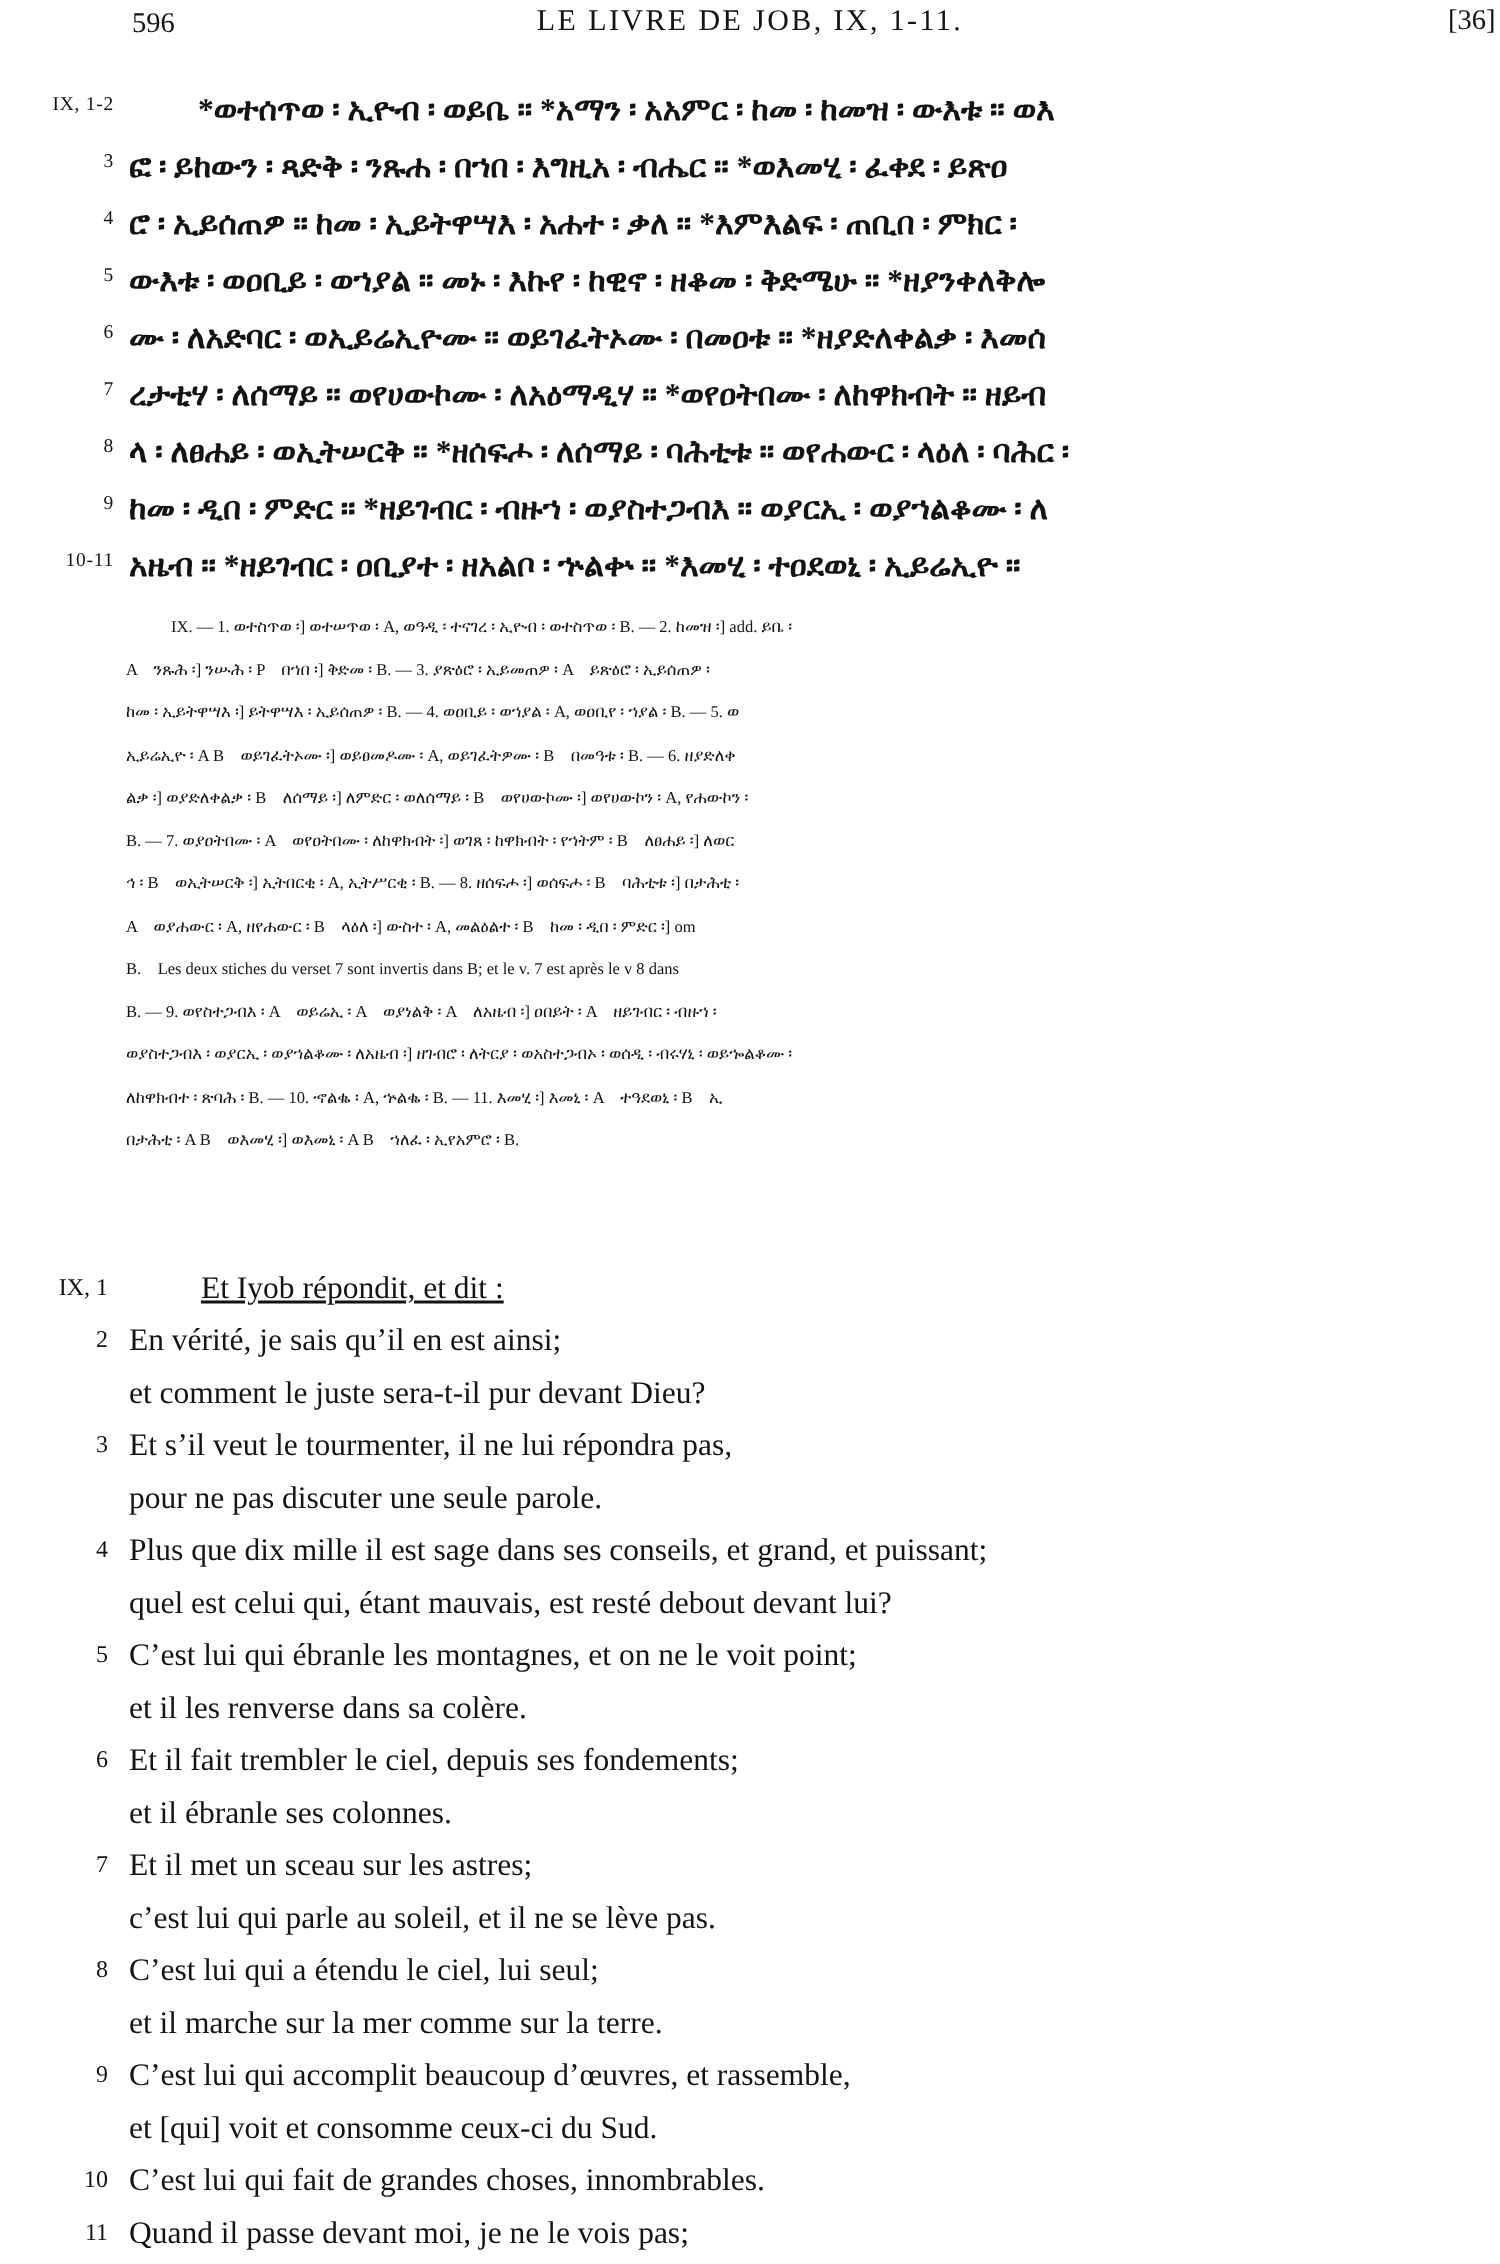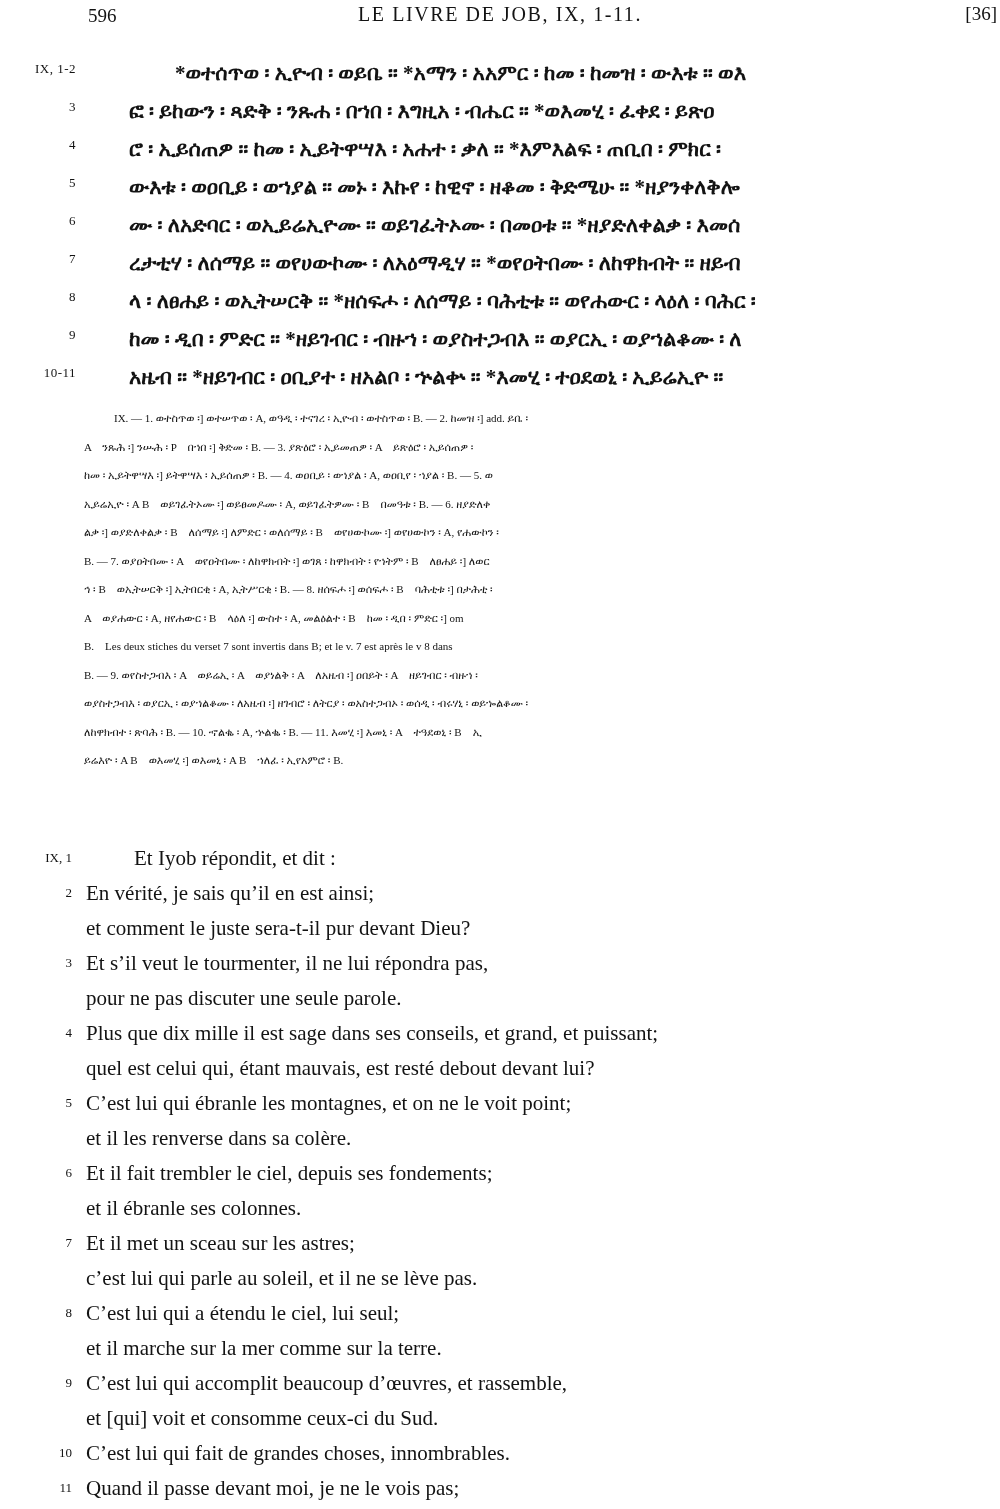--- a/index.html
+++ b/index.html
@@ -17,36 +17,36 @@
                font-size:20px; letter-spacing:1.6px; }
   .hdr-folio { position:absolute; right:3px; top:3px; font-size:19px;margin-left:28px; }
 
   
   .geez { position:absolute; top:54px; left:0; width:992px; }
   .g-row { display:flex; height:38px; }
   .g-label { flex:none; width:76px; text-align:right; padding-right:10px;
              font-size:13px; padding-top:7px; letter-spacing:.5px; }
   .g-text { flex:1; font-family:"Liberation Serif","DejaVu Sans",serif;
             font-weight:bold; font-size:21px; line-height:38px;
-            white-space:pre; overflow:hidden;margin-left:43px; }
+            white-space:pre; overflow:hidden; }
   .g-indent { text-indent:46px; }
 
   
   .apparatus { position:absolute; top:404px; left:84px; width:908px; }
   .a-line { font-family:"Liberation Serif","DejaVu Sans",serif;
             font-size:11px; line-height:28.5px; white-space:pre; overflow:hidden; }
   .a-indent { text-indent:30px; }
 
   
   .trans { position:absolute; top:841px; left:0; width:1000px; }
   .f-row { display:flex; height:35px; }
   .f-label { flex:none; width:72px; text-align:right; padding-right:14px;
-             font-size:13px; padding-top:9px; }
+             font-size:16px; padding-top:9px; }
   .f-text { font-size:21px; line-height:35px; white-space:pre; overflow:hidden; }
-  .f-indent { padding-left:48px; }
+  .f-indent { padding-left:48px;text-decoration:underline; }
 </style>
 </head>
 <body>
 
 <div class="page">
 
   <div class="hdr-pgnum">596</div>
   <div class="hdr-title">LE LIVRE DE JOB, IX, 1-11.</div>
   <div class="hdr-folio">[36]</div>
 
@@ -95,21 +95,21 @@
     <div class="a-line">ከመ ፡ ኢይትዋሣእ ፡] ይትዋሣእ ፡ ኢይሰጠዎ ፡ B. — 4. ወዐቢይ ፡ ወኀያል ፡ A, ወዐቢየ ፡ ኀያል ፡ B. — 5. ወ</div>
     <div class="a-line">ኢይሬኢዮ ፡ A B    ወይገፈትኦሙ ፡] ወይፀመዶሙ ፡ A, ወይገፈትዎሙ ፡ B    በመዓቱ ፡ B. — 6. ዘያድለቀ</div>
     <div class="a-line">ልቃ ፡] ወያድለቀልቃ ፡ B    ለሰማይ ፡] ለምድር ፡ ወለሰማይ ፡ B    ወየሀውኮሙ ፡] ወየሀውኮን ፡ A, የሐውኮን ፡</div>
     <div class="a-line">B. — 7. ወያዐትበሙ ፡ A    ወየዐትበሙ ፡ ለከዋክብት ፡] ወገጸ ፡ ከዋክብት ፡ የኀትም ፡ B    ለፀሐይ ፡] ለወር</div>
     <div class="a-line">ኅ ፡ B    ወኢትሠርቅ ፡] ኢትበርቂ ፡ A, ኢትሥርቂ ፡ B. — 8. ዘሰፍሖ ፡] ወሰፍሖ ፡ B    ባሕቲቱ ፡] በታሕቲ ፡</div>
     <div class="a-line">A    ወያሐውር ፡ A, ዘየሐውር ፡ B    ላዕለ ፡] ውስተ ፡ A, መልዕልተ ፡ B    ከመ ፡ ዲበ ፡ ምድር ፡] om</div>
     <div class="a-line">B.    Les deux stiches du verset 7 sont invertis dans B; et le v. 7 est après le v 8 dans</div>
     <div class="a-line">B. — 9. ወየስተጋብእ ፡ A    ወይሬኢ ፡ A    ወያነልቅ ፡ A    ለአዜብ ፡] ዐበይት ፡ A    ዘይገብር ፡ ብዙኀ ፡</div>
     <div class="a-line">ወያስተጋብእ ፡ ወያርኢ ፡ ወያኀልቆሙ ፡ ለአዜብ ፡] ዘገብሮ ፡ ለትርያ ፡ ወአስተጋብኦ ፡ ወሰዲ ፡ ብሩሃኒ ፡ ወይኈልቆሙ ፡</div>
     <div class="a-line">ለከዋክብተ ፡ ጽባሕ ፡ B. — 10. ኆልቈ ፡ A, ኍልቈ ፡ B. — 11. እመሂ ፡] እመኒ ፡ A    ተዓደወኒ ፡ B    ኢ</div>
-    <div class="a-line">ይሬእዮ ፡ A B    ወእመሂ ፡] ወእመኒ ፡ A B    ኀለፈ ፡ ኢየአምሮ ፡ B.</div>
+    <div class="a-line">በታሕቲ ፡ A B    ወእመሂ ፡] ወእመኒ ፡ A B    ኀለፈ ፡ ኢየአምሮ ፡ B.</div>
   </div>
 
   <div class="trans">
     <div class="f-row">
       <div class="f-label">IX, 1</div>
       <div class="f-text f-indent">Et Iyob répondit, et dit :</div>
     </div>
     <div class="f-row">
       <div class="f-label">2</div>
       <div class="f-text">En vérité, je sais qu’il en est ainsi;</div>

